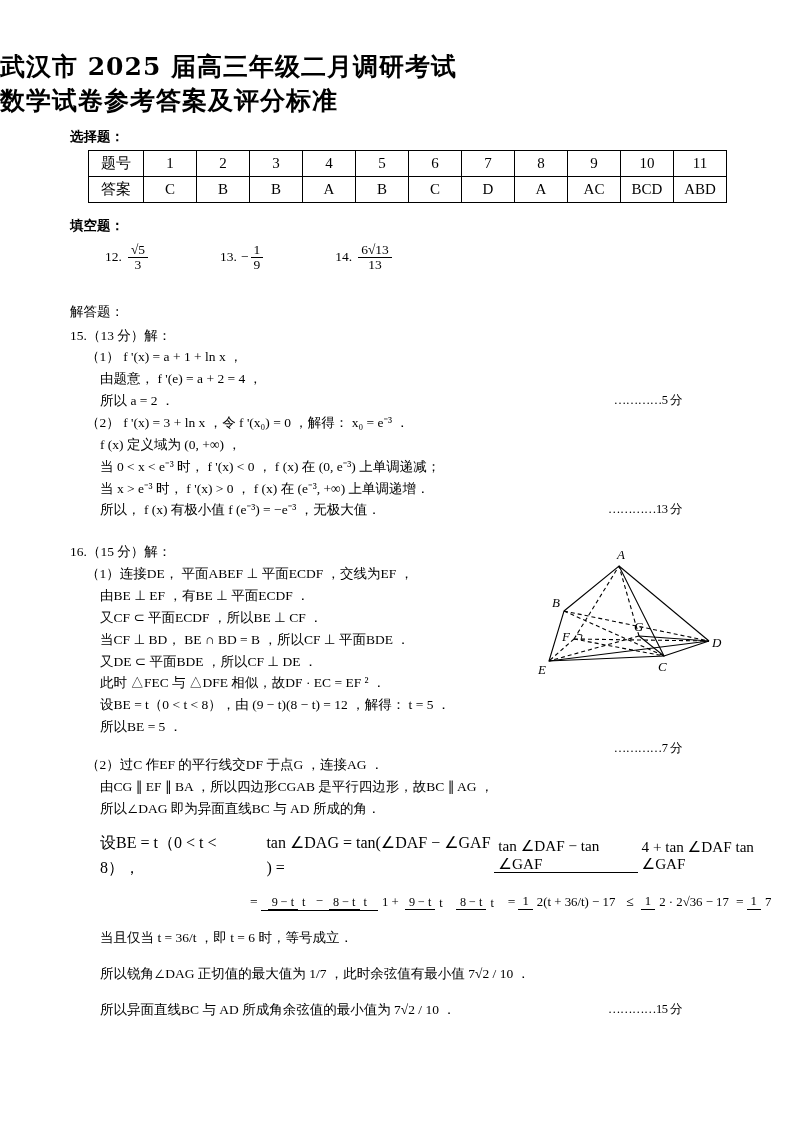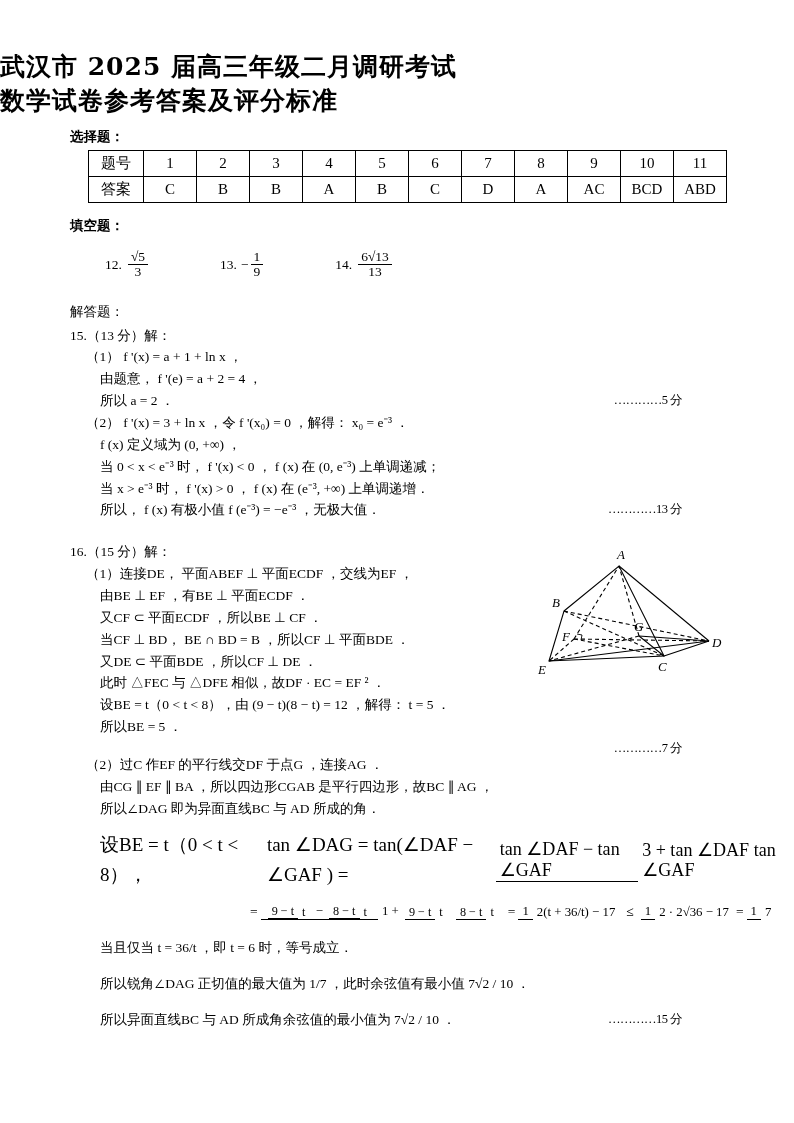--- a/index.html
+++ b/index.html
@@ -53,21 +53,21 @@
     font-family: "Liberation Serif", serif;
   }
   table.choice td.head {
     width: 52px;
   }
   .fill-row {
     margin-left: 105px;
     margin-top: 8px;
     font-size: 13.5px;
     display: flex;
-    align-items: center;
+    align-items: flex-start;
     height: 44px;
   }
   .fill-item {
     display: flex;
     align-items: center;
   }
   .fill-item .num {
     margin-right: 4px;
   }
   .gap-a { width: 70px; }
@@ -143,21 +143,21 @@
     display: flex;
     justify-content: flex-start;
     margin-left: 180px;
     margin-top: 6px;
     align-items: center;
     font-size: 13.5px;
   }
   .eqrow {
     display: flex;
     align-items: center;
-    font-size: 19px;
+    font-size: 16px;
   }
   .mt10 { margin-top: 10px; }
   .mt14 { margin-top: 14px; }
   .mt20 { margin-top: 20px; }
 </style>
 </head>
 <body>
 
 <div class="page">
 
@@ -297,21 +297,21 @@
 
     <div class="ind1 line">（2）过C 作EF 的平行线交DF 于点G ，连接AG ．</div>
     <div class="ind2 line">由CG ∥ EF ∥ BA ，所以四边形CGAB 是平行四边形，故BC ∥ AG ，</div>
     <div class="ind2 line">所以∠DAG 即为异面直线BC 与 AD 所成的角．</div>
 
     <div class="ind2 eqrow mt10">
       <span>设BE = t（0 &lt; t &lt; 8），</span>
       <span style="margin-left:20px;">tan ∠DAG = tan(∠DAF − ∠GAF ) =</span>
       <span class="bigfrac">
         <span class="top">tan ∠DAF − tan ∠GAF</span>
-        <span class="bot">3 + tan ∠DAF  tan ∠GAF</span>
+        <span class="bot">4 + tan ∠DAF  tan ∠GAF</span>
       </span>
     </div>
 
     <div class="center-row mt10">
       <span>=</span>
       <span class="bigfrac">
         <span class="top">
           <span class="bigfrac">
             <span class="top">9 − t</span>
             <span class="bot">t</span>

